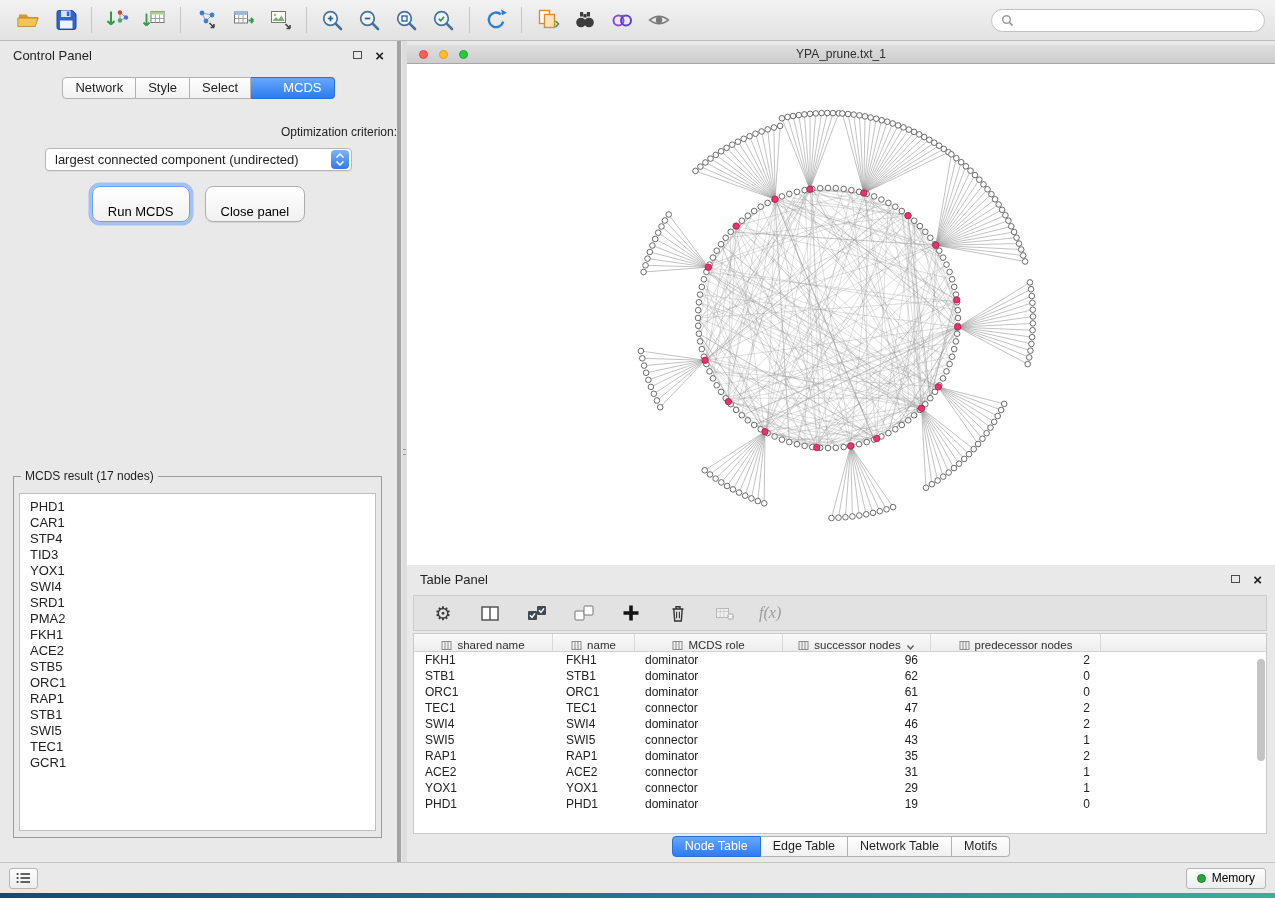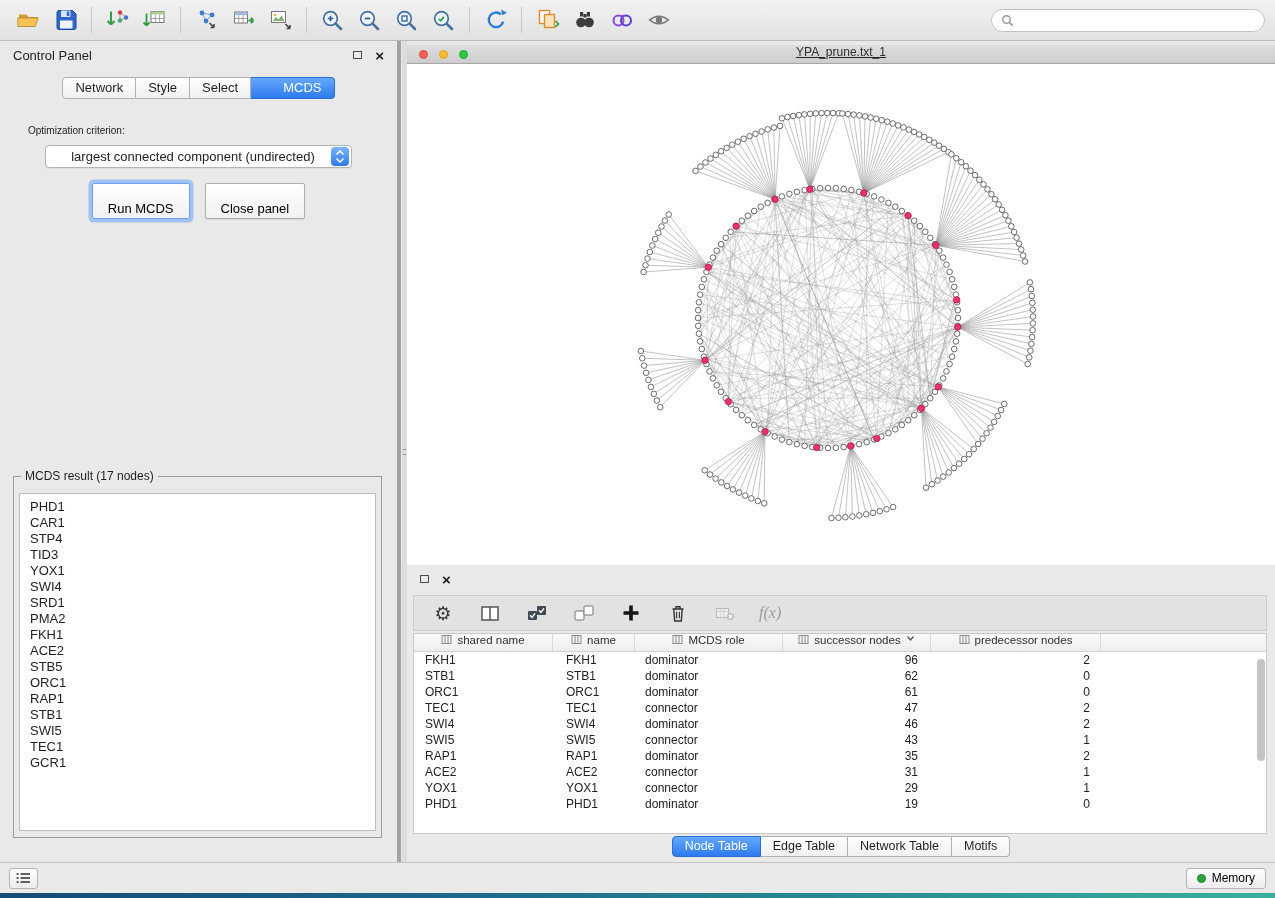--- a/index.html
+++ b/index.html
@@ -31,70 +31,70 @@
   .win-float { width:9px; height:8px; border:1px solid #4a4a4a; margin-right:13px; display:inline-block; }
   .win-close { font-size:15px; font-weight:bold; color:#1e1e1e; line-height:1; }
 
   .seg { padding:2px 12px 3px; font-size:13px; background:linear-gradient(#fefefe,#f1f1f1);
          border:1px solid #b1b1b1; border-left-width:0; color:#1e1e1e; }
   .seg.first { border-left-width:1px; border-radius:4px 0 0 4px; }
   .seg.last { border-radius:0 4px 4px 0;padding-left:32px; }
   .seg.active { background:linear-gradient(#66a8fd,#2e7bf0); color:#fff; border-color:#2a6fd8; }
   .cp-tabs { display:flex; justify-content:center; margin-top:8px; }
 
-  .opt-label { text-align:left; font-size:10px; margin-top:26px;padding-left:28px; }
+  .opt-label { text-align:right; font-size:12px; margin-top:26px;padding-left:28px; }
   .select-row { margin:9px 45px 0; }
   .mac-select { height:23px; background:#fff; border:1px solid #b5b5b5; border-radius:4px;
                 display:flex; align-items:center; padding-left:9px; font-size:13px;
-                box-shadow:0 1px 1px rgba(0,0,0,.06);text-align:center; }
+                box-shadow:0 1px 1px rgba(0,0,0,.06); }
   .mac-select .val { flex:1; white-space:nowrap; overflow:hidden; }
   .mac-stepper { width:18px; height:19px; margin-right:2px; border-radius:4px;
                  background:linear-gradient(#7ab5fb,#3279e8); display:flex; align-items:center; justify-content:center; }
   .btn-row { display:flex; justify-content:center; gap:15px; margin-top:15px; }
   .mac-btn { height:32px; padding:17px 15px; font-size:13px; background:linear-gradient(#ffffff,#f1f1f1);
-             border:1px solid #adadad; border-radius:2px; box-shadow:0 1px 1px rgba(0,0,0,.08); }
+             border:1px solid #adadad; border-radius:8px; box-shadow:0 1px 1px rgba(0,0,0,.08); }
   .mac-btn.focused { box-shadow:0 0 0 3.5px rgba(77,144,254,.45); border-color:#6ba1f0; }
 
   .result-fieldset { position:absolute; left:13px; right:15px; top:428px; bottom:24px;
                      border:1px solid #9b9b9b; margin:0; padding:0; }
   .result-fieldset legend { font-size:12px; color:#1e1e1e; margin-left:7px; padding:0 4px; }
   .result-list { position:absolute; left:5px; right:5px; top:10px; bottom:6px; background:#fff;
                  border:1px solid #bfbfbf; padding:5px 10px; font-size:13px; line-height:16px; overflow:hidden; }
 
   .v-splitter { position:absolute; left:402px; top:41px; width:5px; height:821px; background:#dddddd; }
   .v-splitter:after { content:""; position:absolute; left:1px; top:408px; width:3px; height:4px;
                       border-top:1px solid #9a9a9a; border-bottom:1px solid #9a9a9a; }
 
   
   .right-col { position:absolute; left:407px; top:41px; right:0; height:821px; background:#e9e9e9; }
 
   .network-window { position:absolute; top:4px; left:0; right:0; height:520px; }
   .net-titlebar { height:19px; background:linear-gradient(#dedede,#cdcdcd); border-bottom:1px solid #a6a6a6;
-                  display:flex; position:relative;text-decoration:underline; }
+                  display:flex; align-items:center; position:relative; }
   .lights { position:absolute; left:12px; top:0; bottom:0; display:flex; align-items:center; gap:11px; }
   .light { width:9px; height:9px; border-radius:50%; }
   .light.red { background:#ff5f57; border:1px solid #df4a42; }
   .light.yellow { background:#febc2e; border:1px solid #dba127; }
   .light.green { background:#28c840; border:1px solid #23a637; }
   .net-title { flex:1; text-align:center; font-size:12px; color:#2e2e2e; }
   .net-canvas { position:absolute; top:19px; bottom:0; left:0; right:0; background:#fff; }
   .net-canvas svg { width:100%; height:100%; display:block; }
 
   
   .table-panel { position:absolute; left:0; right:0; top:524px; bottom:0; background:#e9e9e9; }
   .tp-toolbar { margin:2px 8px 0 6px; height:36px; background:#e2e2e2; border:1px solid #cccccc;
                 display:flex; align-items:center; padding:0 16px; gap:21px; }
   .tt-btn { background:none; border:0; width:26px; height:26px; display:flex; align-items:center; justify-content:center; }
   .gear-glyph { font-size:19px; color:#3a3a3a; line-height:1; }
   .fx { font-family:"Liberation Serif",serif; font-style:italic; font-size:16px; color:#9c9c9c; }
 
   .table-area { position:absolute; left:6px; right:8px; top:68px; bottom:28px; background:#fff;
                 border:1px solid #c9c9c9; overflow:hidden; }
   .thead { display:flex; height:18px; background:linear-gradient(#fafafa,#ededed); border-bottom:1px solid #d2d2d2; }
-  .th { display:flex; align-items:flex-start; justify-content:center; gap:5px; font-size:11.5px; color:#2e2e2e;
+  .th { display:flex; align-items:flex-end; justify-content:center; gap:5px; font-size:11.5px; color:#2e2e2e;
         border-right:1px solid #d8d8d8; height:100%; }
   .th.cf { flex:1; border-right:0; }
   .c0{width:139px} .c1{width:82px} .c2{width:148px} .c3{width:148px} .c4{width:170px}
   .tr { display:flex; height:16px; align-items:center; font-size:12px; }
   .td { height:100%; display:flex; align-items:center; overflow:hidden; white-space:nowrap; }
   .td.c0{padding-left:11px} .td.c1{padding-left:13px} .td.c2{padding-left:10px}
   .td.c3{justify-content:flex-end;padding-right:13px} .td.c4{justify-content:flex-end;padding-right:11px}
   .vscroll { position:absolute; top:19px; right:0; bottom:1px; width:10px; }
   .vthumb { position:absolute; top:6px; left:1px; width:8px; height:102px; border-radius:4px; background:#c4c4c4; }
   .table-tabs { position:absolute; left:0; right:0; bottom:5px; display:flex; justify-content:center; }
@@ -1004,20 +1004,21 @@
               <circle cx="298.1" cy="296.3" r="3.2" fill="#e8336e" stroke="#b81f53" stroke-width="0.9"></circle>
               <circle cx="301.3" cy="203.2" r="3.2" fill="#e8336e" stroke="#b81f53" stroke-width="0.9"></circle>
               <circle cx="329.1" cy="162.1" r="3.2" fill="#e8336e" stroke="#b81f53" stroke-width="0.9"></circle>
             </g>
           </svg>
       </div>
     </div>
 
     <div class="table-panel">
       <div class="panel-header">
+        <span class="title">Table Panel</span>
         <span class="win-float"></span>
         <span class="win-close">×</span>
       </div>
       <div class="tp-toolbar">
         <button class="tt-btn">
             <span class="gear-glyph">⚙</span>
           </button>
         <button class="tt-btn">
           <svg width="22" height="21" viewBox="0 0 22 21">
               <rect x="3" y="4" width="16" height="13" fill="#fdfdfd" stroke="#555" stroke-width="1.5"></rect>

